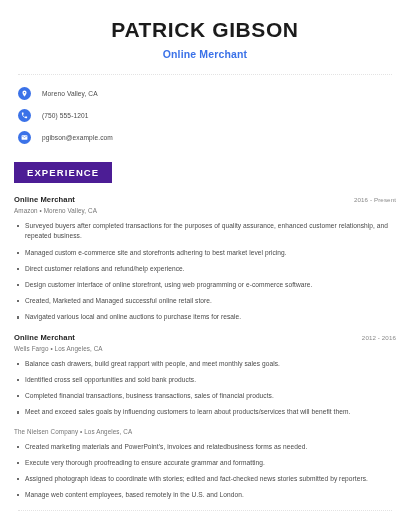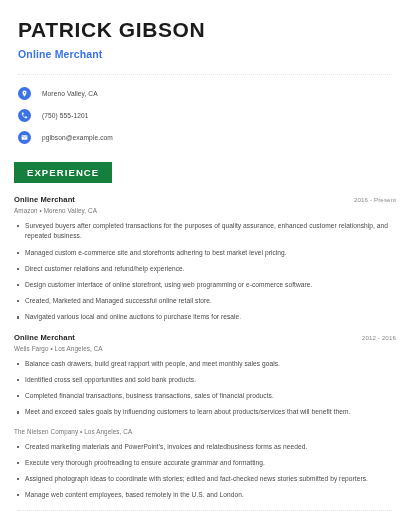--- a/index.html
+++ b/index.html
@@ -22,21 +22,21 @@
     width: 410px;
     height: 530px;
     background: #ffffff;
     position: relative;
     overflow: hidden;
   }
 
   
   .header {
     padding: 18px 18px 0 18px;
-    text-align: left;
+    text-align: center;
   }
 
   .name {
     font-size: 21px;
     font-weight: bold;
     letter-spacing: 0.6px;
     color: #1b1b1b;
     line-height: 1.15;
   }
 
@@ -85,21 +85,21 @@
     letter-spacing: 0.1px;
   }
 
   
   .section {
     margin-top: 18px;
   }
 
   .section-badge {
     display: inline-block;
-    background: #15803d;
+    background: #4c1d95;
     color: #ffffff;
     font-size: 9.5px;
     font-weight: bold;
     letter-spacing: 1.1px;
     padding: 5px 13px 5px 13px;
     margin-left: 14px;
   }
 
   .section-body {
     padding: 12px 14px 0 14px;

